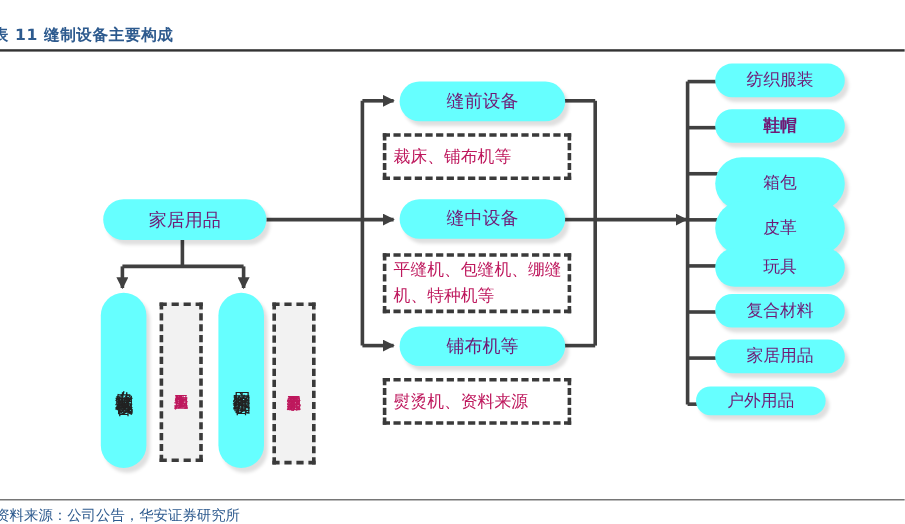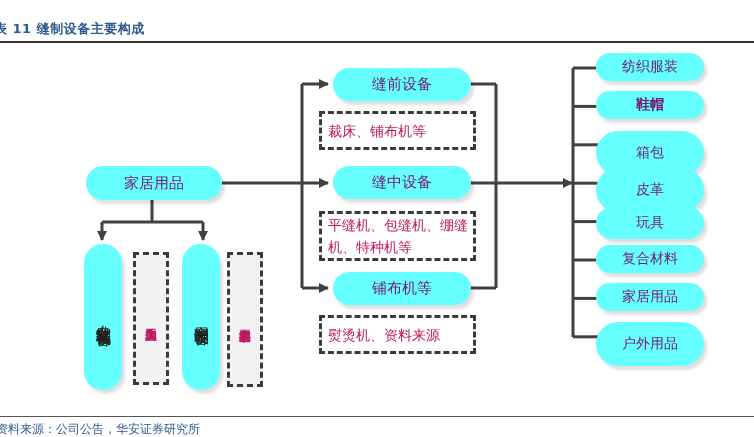--- a/index.html
+++ b/index.html
@@ -112,19 +112,19 @@
     </div>
     <div class="pill small" style="left: 596px; top: 206.6px; width: 108px; height: 32px;">
       <span>玩具</span>
     </div>
     <div class="pill small" style="left: 596px; top: 245px; width: 108px; height: 28px;">
       <span>复合材料</span>
     </div>
     <div class="pill small" style="left: 596px; top: 283.4px; width: 108px; height: 28px;">
       <span>家居用品</span>
     </div>
-    <div class="pill small" style="left: 596px; top: 321.8px; width: 108px; height: 44px; font-family: Liberation Mono, monospace;">
+    <div class="pill small" style="left: 580px; top: 321.8px; width: 108px; height: 24px; font-family: Liberation Mono, monospace;">
       <span>户外用品</span>
     </div>
   </div>
 
 <div class="hr-bot"></div>
 <div class="source">资料来源：公司公告，华安证券研究所</div>
 
 </body></html>

